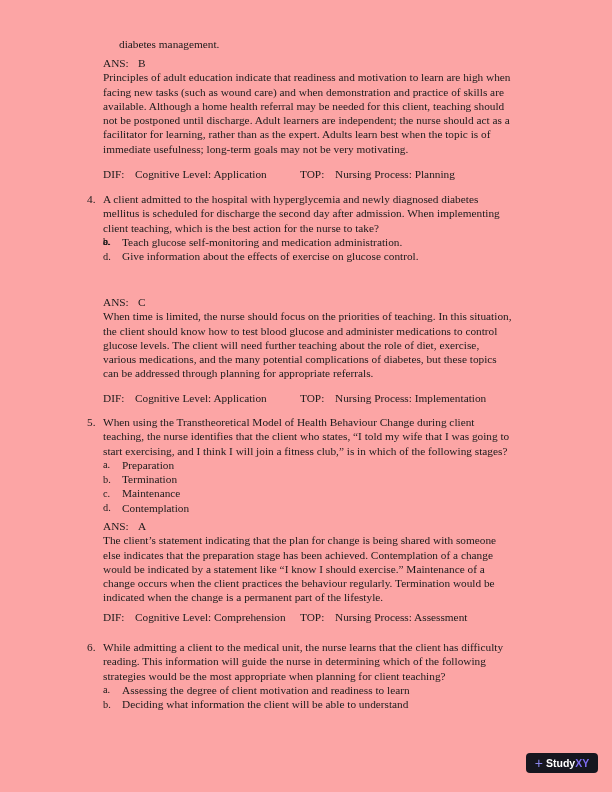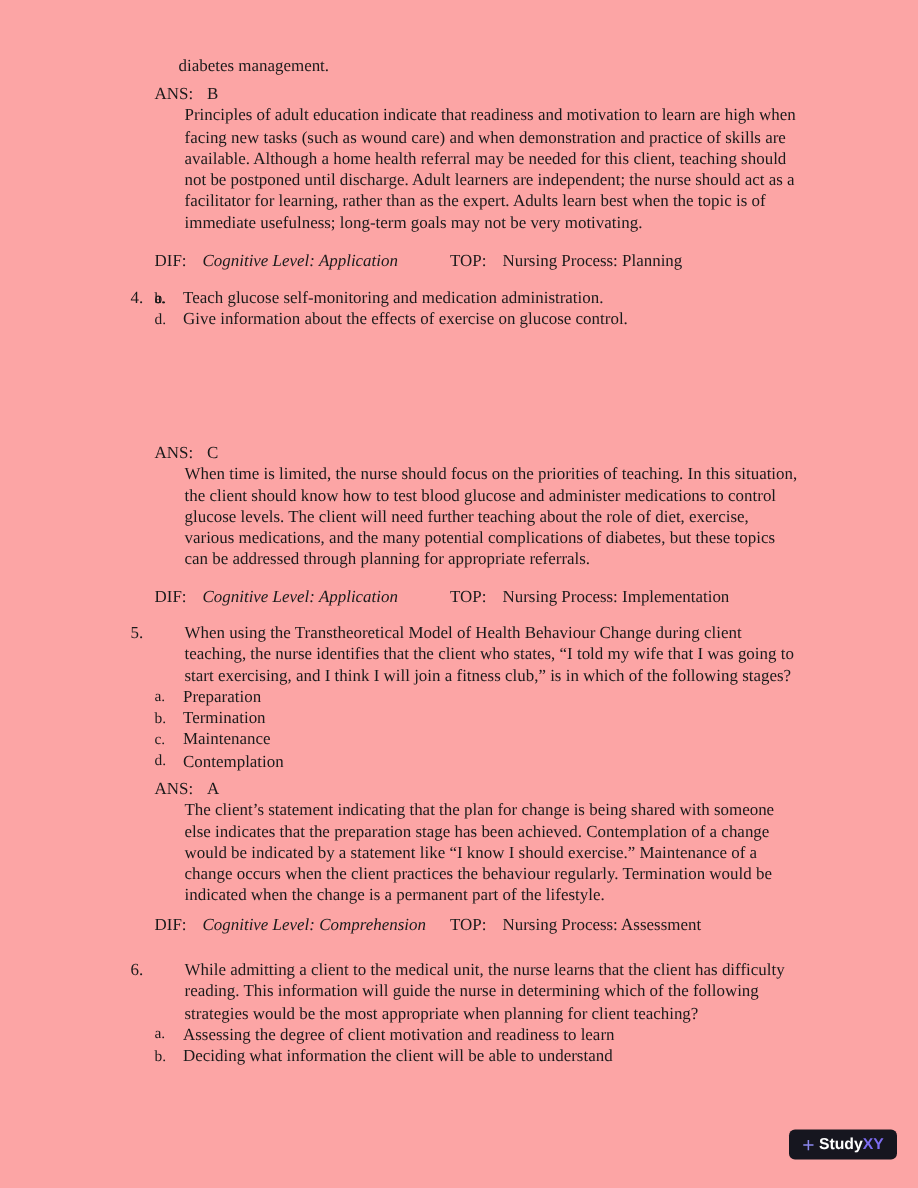--- a/index.html
+++ b/index.html
@@ -11,29 +11,29 @@
   .page {
     position: relative;
     width: 612px; height: 792px;
     background: #fca5a5;
     overflow: hidden;
     color: #1b1b1b;
     font-size: 11.3px;
     line-height: 14.3px;
   }
   .abs { position: absolute; left: 103px; }
-  .pre { white-space: pre-line; width: 470px; margin-left: 20px; }
+  .pre { white-space: pre-line; width: 470px; }
   .ans-label { display: inline-block; width: 35px; }
   .qnum { position: absolute; left: -16px; top: 0; }
   .question { width: 470px; }
   .option { position: relative; padding-left: 19px; }
   .option .letter { position: absolute; left: 0; top: 0.5px; font-size: 10.3px; }
   .meta-line { width: 470px; }
   .dif-label { display: inline-block; width: 32px; }
-  .dif-value { display: inline-block; width: 165px; font-style: italic; }
+  .dif-value { display: inline-block; width: 165px; }
   .top-label { display: inline-block; width: 35px; }
   .brand-badge {
     position: absolute; left: 526px; top: 753px;
     width: 72px; height: 20px;
     background: #16161f;
     border-radius: 4px;
     display: flex; align-items: center; justify-content: center;
     gap: 3px;
     font-family: "Liberation Sans", sans-serif;
     font-size: 10.5px; font-weight: bold;
@@ -65,20 +65,23 @@
 facilitator for learning, rather than as the expert. Adults learn best when the topic is of
 immediate usefulness; long-term goals may not be very motivating.</div>
   </div>
 
   <div class="abs meta-line" style="top:167px">
     <span class="dif-label">DIF:</span><span class="dif-value">Cognitive Level: Application</span><span class="top-label">TOP:</span><span class="top-value">Nursing Process: Planning</span>
   </div>
 
   <div class="abs question" style="top:192px">
     <span class="qnum">4.</span>
+    <div class="pre">A client admitted to the hospital with hyperglycemia and newly diagnosed diabetes
+mellitus is scheduled for discharge the second day after admission. When implementing
+client teaching, which is the best action for the nurse to take?</div>
     <div class="option">
       <span class="letter">a.</span>
     </div>
     <div class="option">
       <span class="letter">b.</span>
     </div>
     <div class="option">
       <span class="letter">c.</span><span>Teach glucose self-monitoring and medication administration.</span>
     </div>
     <div class="option">

